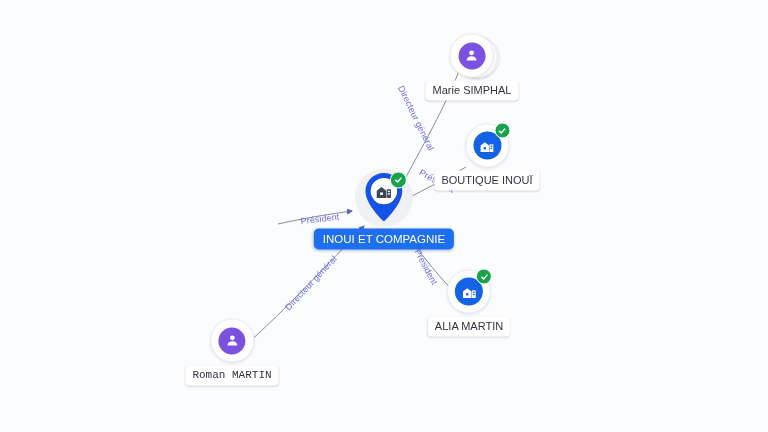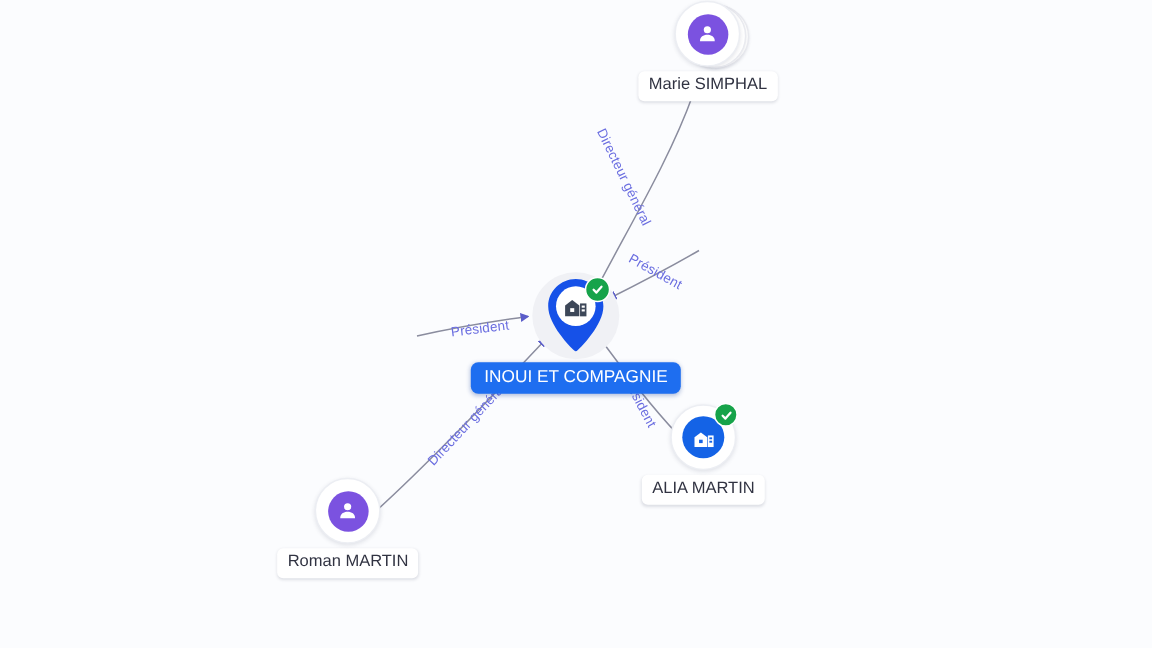--- a/index.html
+++ b/index.html
@@ -215,36 +215,57 @@
   <div class="edge-label" style="left:416px; top:118px; transform: translate(-50%,-50%) rotate(64deg);">Directeur général</div>
 
   <div class="edge-label" style="left:437px; top:181px; transform: translate(-50%,-50%) rotate(29deg);">Président</div>
 
   <div class="edge-label" style="left:320px; top:219px; transform: translate(-50%,-50%) rotate(-7deg);">Président</div>
 
   <div class="edge-label" style="left:311px; top:283px; transform: translate(-50%,-50%) rotate(-47deg);">Directeur général</div>
 
   <div class="edge-label" style="left:426px; top:267px; transform: translate(-50%,-50%) rotate(62deg);">Président</div>
 
-  <div class="node" style="left:472px; top:34px;text-align:center;">
+  <div class="node" style="left:472px; top:67px;text-align:center;">
     <div class="person-stack">
       <div class="stack-ghost ghost-a"></div>
       <div class="stack-ghost ghost-b"></div>
       <div class="person-disc">
         <div class="avatar-circle">
           <svg width="16" height="16" viewBox="0 0 24 24" fill="#ffffff">
             <circle cx="12" cy="8" r="3.6"></circle>
             <path d="M4.6 19.4c0-4.1 3.3-6.3 7.4-6.3s7.4 2.2 7.4 6.3z"></path>
           </svg>
         </div>
       </div>
     </div>
     <div class="node-label">Marie SIMPHAL</div>
   </div>
 
+  <div class="node" style="left:487px; top:157px;">
+    <div class="company-stack">
+      <div class="company-disc">
+        <div class="company-circle">
+          <svg width="17" height="17" viewBox="0 0 24 24" fill="#ffffff">
+            <path d="M3 20.5V11.4l6-4.6 6 4.6v9.1z"></path>
+            <rect x="15.6" y="9.6" width="5.4" height="10.9"></rect>
+            <rect x="17" y="11.4" width="2.6" height="1.8" fill="#1463e6"></rect>
+            <rect x="17" y="14.6" width="2.6" height="1.8" fill="#1463e6"></rect>
+            <rect x="7.3" y="13.6" width="3.4" height="3.2" fill="#1463e6"></rect>
+          </svg>
+        </div>
+      </div>
+      <div class="check-badge">
+        <svg width="9" height="9" viewBox="0 0 24 24" fill="none" stroke="#ffffff" stroke-width="4" stroke-linecap="round" stroke-linejoin="round">
+          <path d="M5 12.5 L10 17.5 L19 7"></path>
+        </svg>
+      </div>
+    </div>
+    <div class="node-label">BOUTIQUE INOUÏ</div>
+  </div>
 
   <div class="node" style="left:469px; top:303px;">
     <div class="company-stack">
       <div class="company-disc">
         <div class="company-circle">
           <svg width="17" height="17" viewBox="0 0 24 24" fill="#ffffff">
             <path d="M3 20.5V11.4l6-4.6 6 4.6v9.1z"></path>
             <rect x="15.6" y="9.6" width="5.4" height="10.9"></rect>
             <rect x="17" y="11.4" width="2.6" height="1.8" fill="#1463e6"></rect>
             <rect x="17" y="14.6" width="2.6" height="1.8" fill="#1463e6"></rect>
@@ -255,35 +276,35 @@
       <div class="check-badge">
         <svg width="9" height="9" viewBox="0 0 24 24" fill="none" stroke="#ffffff" stroke-width="4" stroke-linecap="round" stroke-linejoin="round">
           <path d="M5 12.5 L10 17.5 L19 7"></path>
         </svg>
       </div>
     </div>
     <div class="node-label">ALIA MARTIN</div>
   </div>
 
 
-  <div class="node" style="left:232px; top:352px;">
+  <div class="node" style="left:232px; top:352px;font-family:Liberation Mono, monospace;">
     <div class="person-stack">
       <div class="person-disc">
         <div class="avatar-circle">
           <svg width="16" height="16" viewBox="0 0 24 24" fill="#ffffff">
             <circle cx="12" cy="8" r="3.6"></circle>
             <path d="M4.6 19.4c0-4.1 3.3-6.3 7.4-6.3s7.4 2.2 7.4 6.3z"></path>
           </svg>
         </div>
       </div>
     </div>
     <div class="node-label">Roman MARTIN</div>
   </div>
 
-  <div class="node" style="left:384px; top:221px;">
+  <div class="node" style="left:384px; top:208px;">
     <div class="pin-wrap">
       <div class="pin-halo"></div>
       <div class="pin-shape">
         <svg width="42" height="52" viewBox="0 0 42 52" xmlns="http://www.w3.org/2000/svg">
           <path d="M21 1.5C10.8 1.5 2.6 9.6 2.6 19.6c0 12.5 14.9 27.2 17.2 29.4a1.7 1.7 0 0 0 2.4 0c2.3-2.2 17.2-16.9 17.2-29.4C39.4 9.6 31.2 1.5 21 1.5z" fill="#1651e8"></path>
           <circle cx="21" cy="19.6" r="13.2" fill="#ffffff"></circle>
           <g transform="translate(11.5,10.2) scale(0.79)" fill="#3d4758">
             <path d="M3 20.5V11.4l6-4.6 6 4.6v9.1z"></path>
             <rect x="15.6" y="9.6" width="5.4" height="10.9"></rect>
             <rect x="17" y="11.4" width="2.6" height="1.8" fill="#ffffff"></rect>

